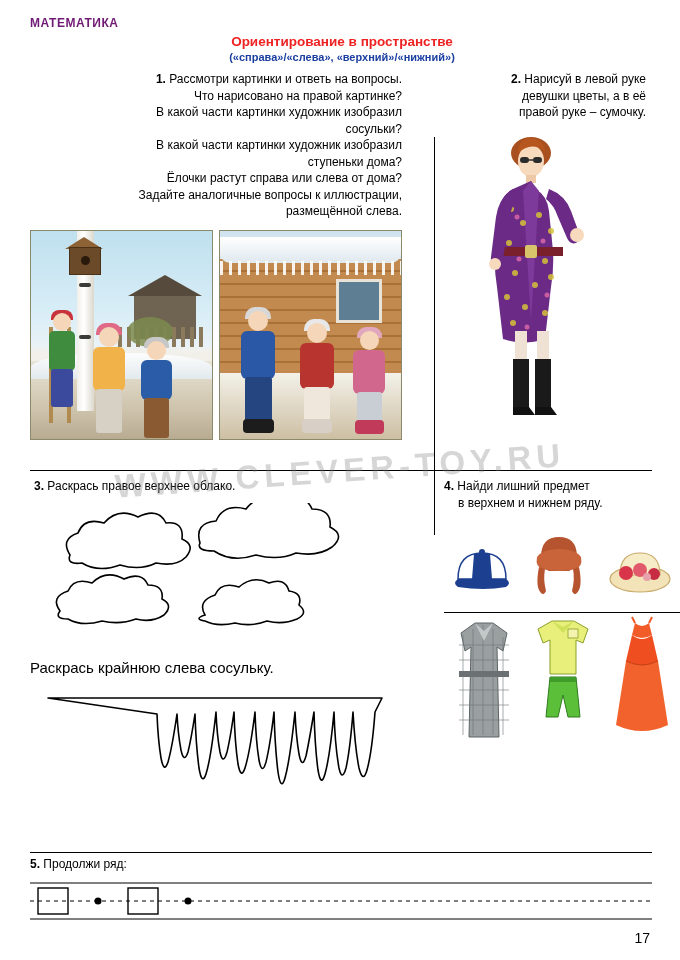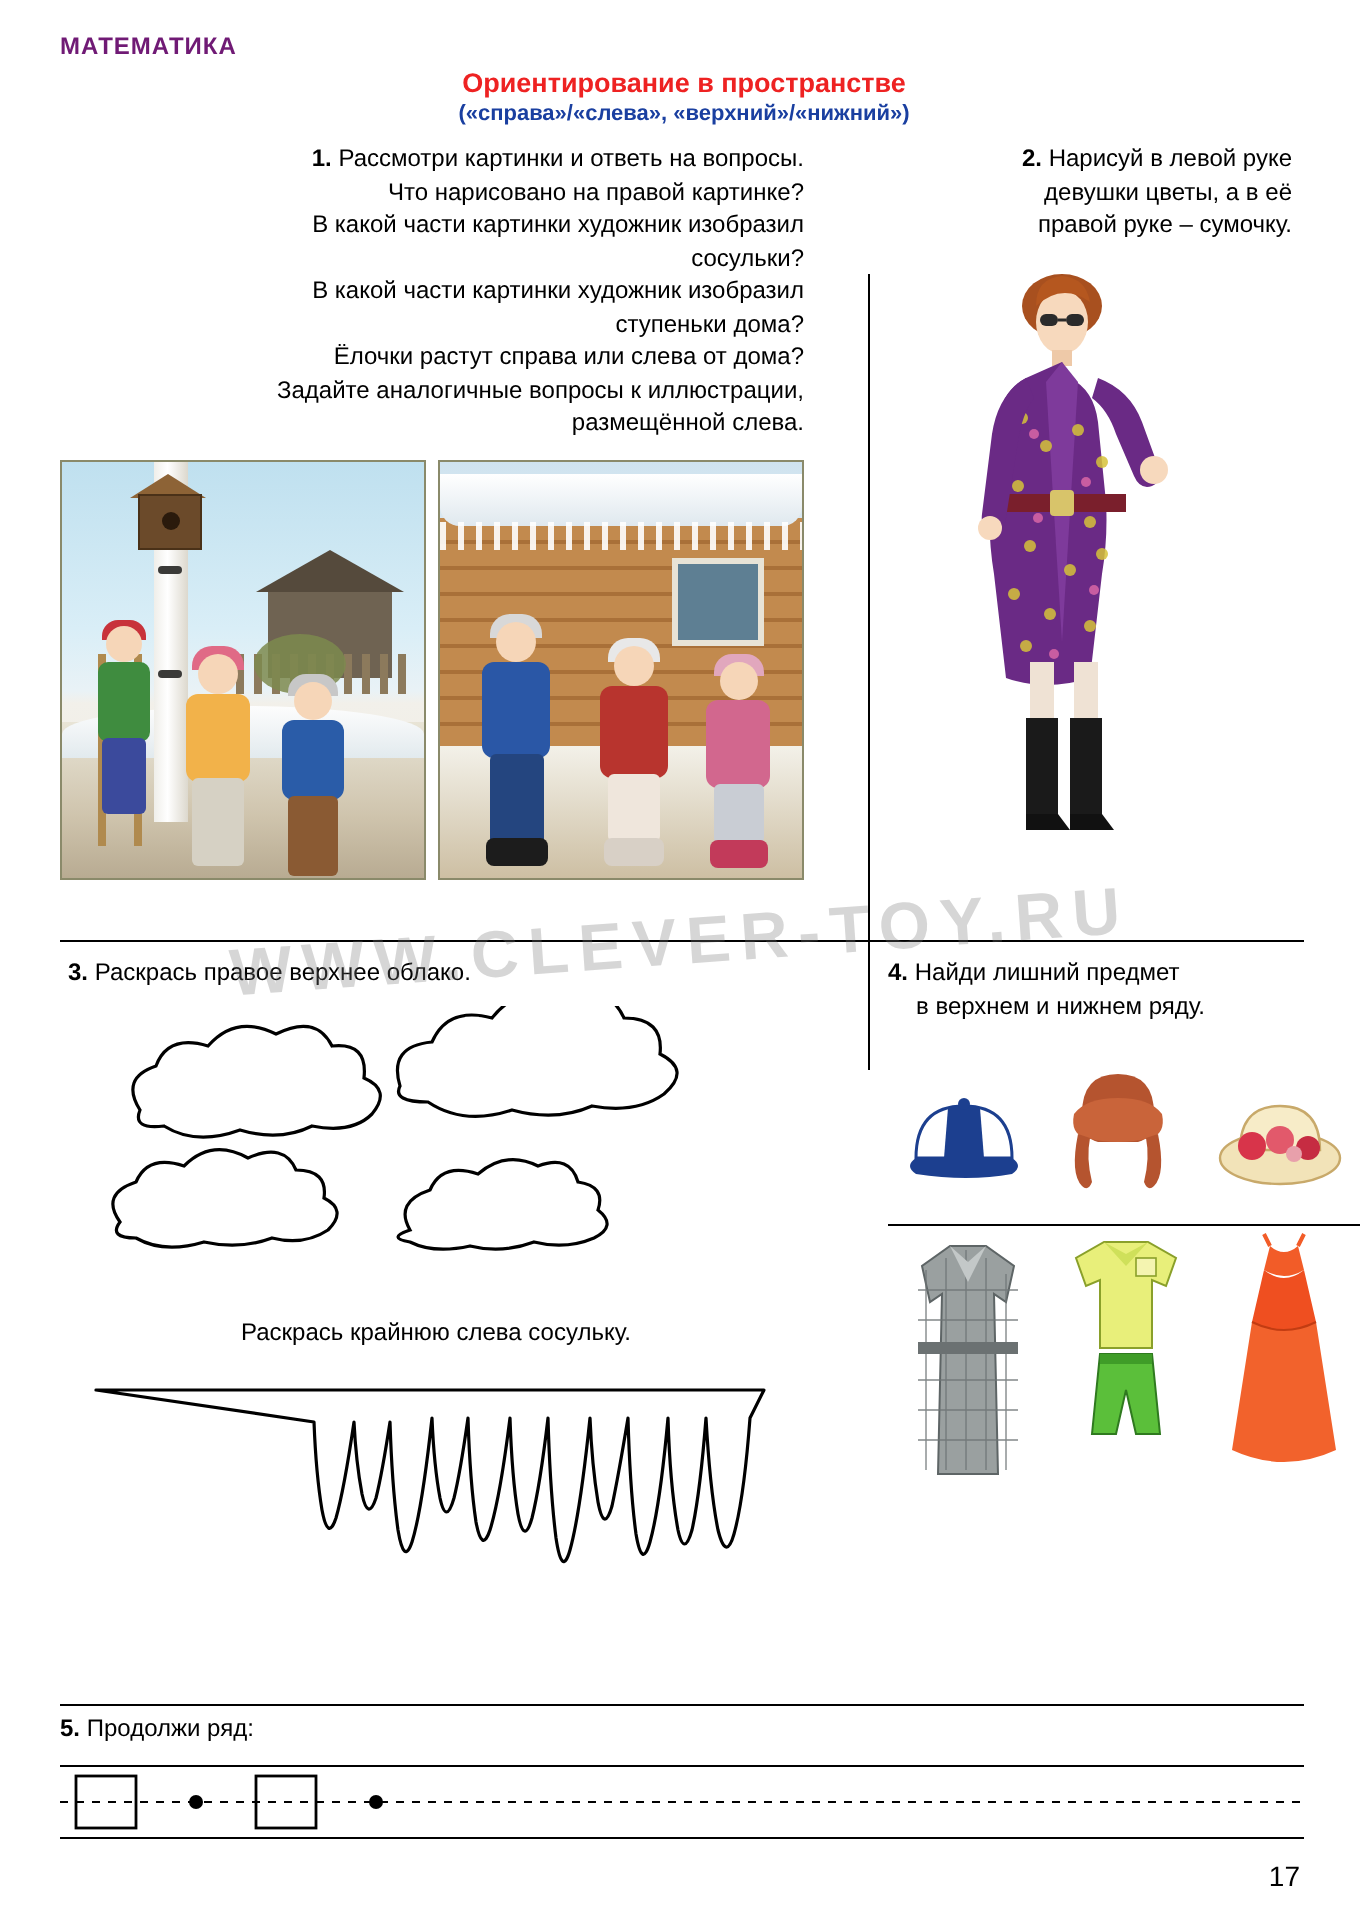--- a/index.html
+++ b/index.html
@@ -247,22 +247,21 @@
     width: 376px;
   }
   .task4 {
     position: absolute;
     left: 414px;
     top: 0;
     width: 238px;
   }
   .clouds-svg { display:block; margin-top: 8px; }
   .center-note {
-    text-align: center;
-    font-size: 12px;
+    font-size: 15px;
     margin-top: 6px;
   }
 
   .hats-row {
     display:flex; justify-content:space-around; align-items:flex-end;
     margin-top: 14px; height: 72px;
   }
   .clothes-row{
     display:flex; justify-content:space-around; align-items:flex-end;
     margin-top: 10px; height: 140px;

